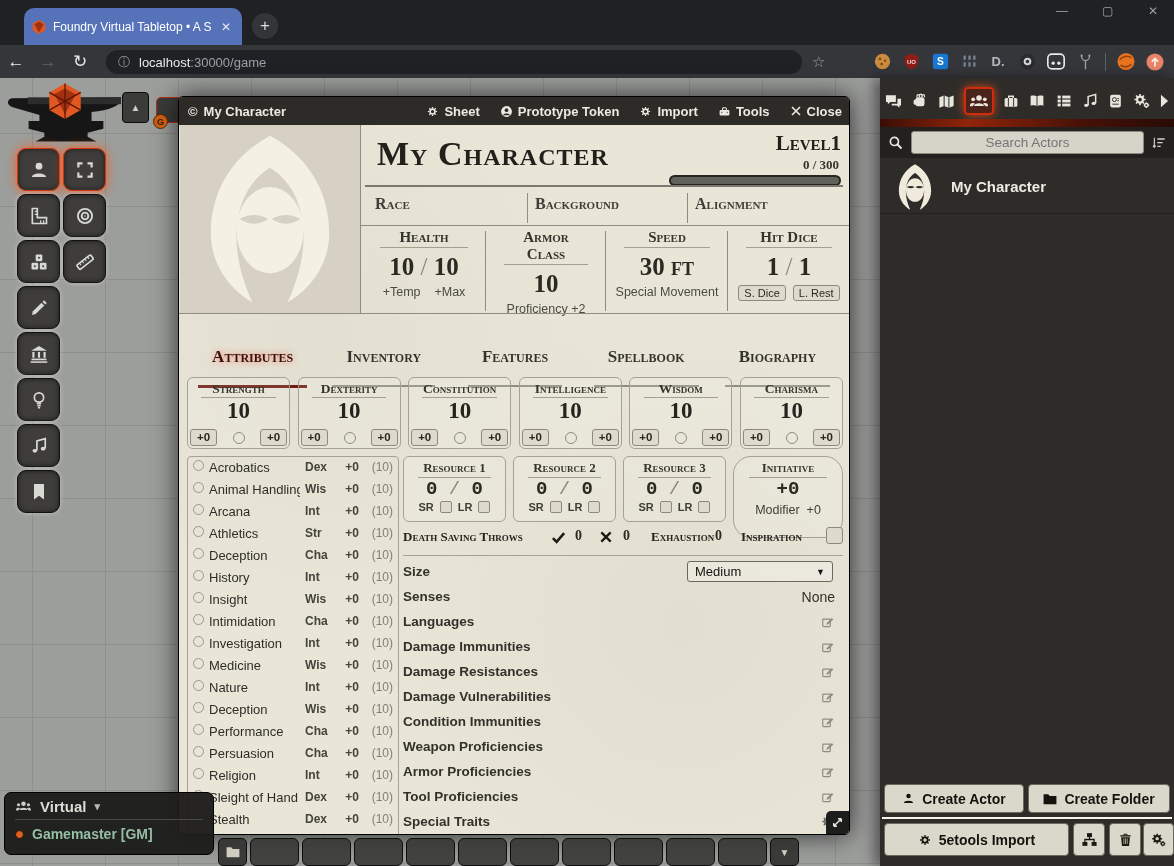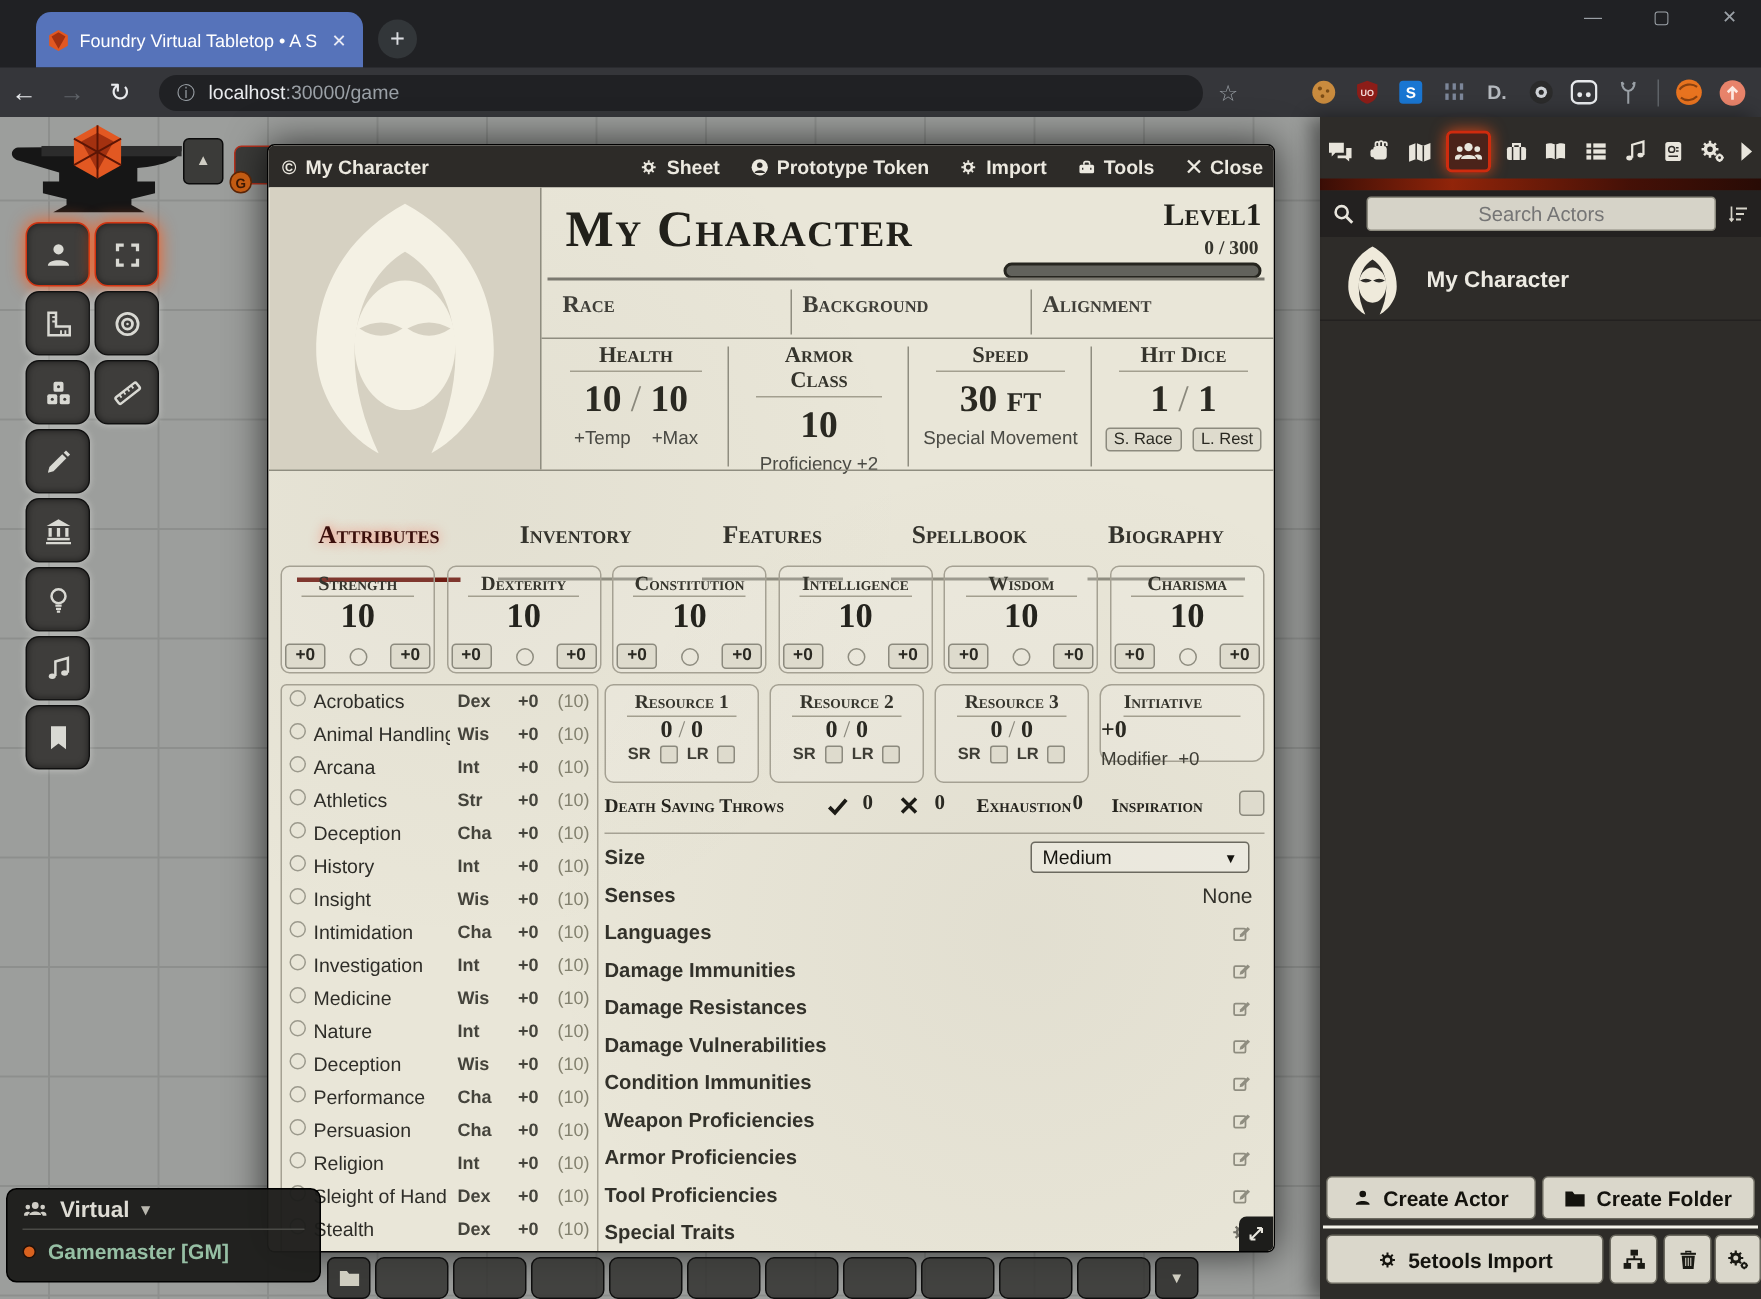--- a/index.html
+++ b/index.html
@@ -96,25 +96,25 @@
   .skrow{display:flex;align-items:flex-start;height:22px;gap:5px}
   .radio{width:11px;height:11px;border:1.5px solid #9b998c;border-radius:50%;flex:none}
   .skname{flex:1;font-size:13px;color:#2e2d28;white-space:nowrap;overflow:hidden}
   .skab{width:27px;font-size:12px;font-weight:700;color:#45443c}
   .skmod{width:22px;font-size:12px;font-weight:700;color:#45443c;text-align:right}
   .skpass{width:29px;font-size:12px;color:#83816f;text-align:right}
   
   .resrow{position:absolute;left:224px;top:331px;width:440px;display:flex;gap:7px}
   .rbox{position:relative;width:103px;height:66px;border:1px solid #a5a193;border-radius:6px;background:rgba(255,255,255,.12);text-align:center}
   .rtitle{font-size:13px;color:#35342c;margin-top:3px}
-  .rvals{font-family:Liberation Serif, serif;font-weight:700;font-size:16px;color:#2a2922}
+  .rvals{font-family:Liberation Mono, monospace;font-weight:700;font-size:19px;color:#2a2922}
   .rvals .sep{color:#8a887c;font-weight:400}
   .rfoot{display:flex;align-items:center;justify-content:center;gap:6px;font-size:11px;font-weight:700;color:#3f3e36;margin-top:1px}
   .cb{display:inline-block;width:12px;height:12px;background:#dedbcd;border:1px solid #8c8a7e;border-radius:2px}
-  .ibox{position:relative;width:110px;height:52px;border:1px solid #a5a193;border-radius:8px;background:rgba(255,255,255,.12);}
+  .ibox{position:relative;width:110px;height:82px;border:1px solid #a5a193;border-radius:18px;background:rgba(255,255,255,.12);text-align:center}
   .ifoot{font-size:12.5px;color:#3f3e36;margin-top:3px}
   
   .deathrow{position:absolute;left:224px;top:401px;width:440px;height:24px;font-size:12.5px;color:#24231d}
   .deathrow .sc2{font-size:13px}
   .ctr{position:absolute;top:2px;font-weight:700;font-family:"Liberation Serif",serif;font-size:14px;color:#2a2922}
   .bigcb{position:absolute;right:0;top:1px;width:17px;height:17px;background:#dedbcd;border:1px solid #8c8a7e;border-radius:3px}
   .rcdiv{position:absolute;left:224px;top:430px;width:440px;height:1px;background:#a5a193}
   
   .traits{position:absolute;left:224px;top:434px;width:440px}
   .trow{position:relative;height:25px;display:flex;align-items:center}
@@ -607,21 +607,21 @@
       <div class="vline" style="left:244px;top:106px;height:80px"></div>
       <div class="statcol" style="left:246px;width:120px">
         <div class="stitle sc uline">Speed</div>
         <div class="sval sc">30 ft</div>
         <div class="sfoot">Special Movement</div>
       </div>
       <div class="vline" style="left:366px;top:106px;height:80px"></div>
       <div class="statcol" style="left:368px;width:120px">
         <div class="stitle sc uline">Hit Dice</div>
         <div class="sval"><span>1</span> <span class="sep">/</span> <span>1</span></div>
-        <div class="sfoot"><span class="restbtn">S. Race</span>&nbsp;&nbsp;<span class="restbtn">L. Rest</span></div>
+        <div class="sfoot"><span class="restbtn">S. Dice</span>&nbsp;&nbsp;<span class="restbtn">L. Rest</span></div>
       </div>
     </div>
     <div class="hrule" style="left:0;top:188px;width:672px;height:1px;background:#8f8d80"></div>
 
     <div class="sheettabs">
       <div class="stab sc active"><span>Attributes</span></div>
       <div class="stab sc"><span>Inventory</span></div>
       <div class="stab sc"><span>Features</span></div>
       <div class="stab sc"><span>Spellbook</span></div>
       <div class="stab sc"><span>Biography</span></div>

